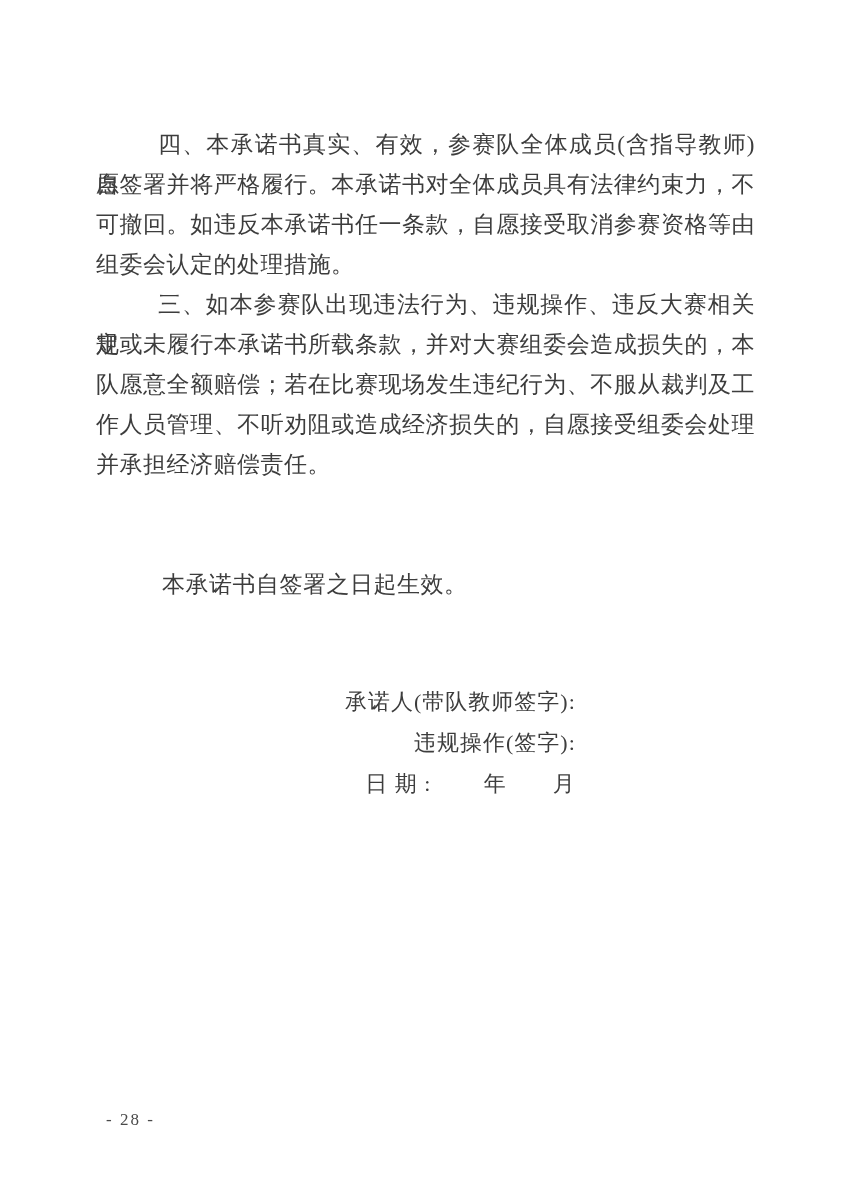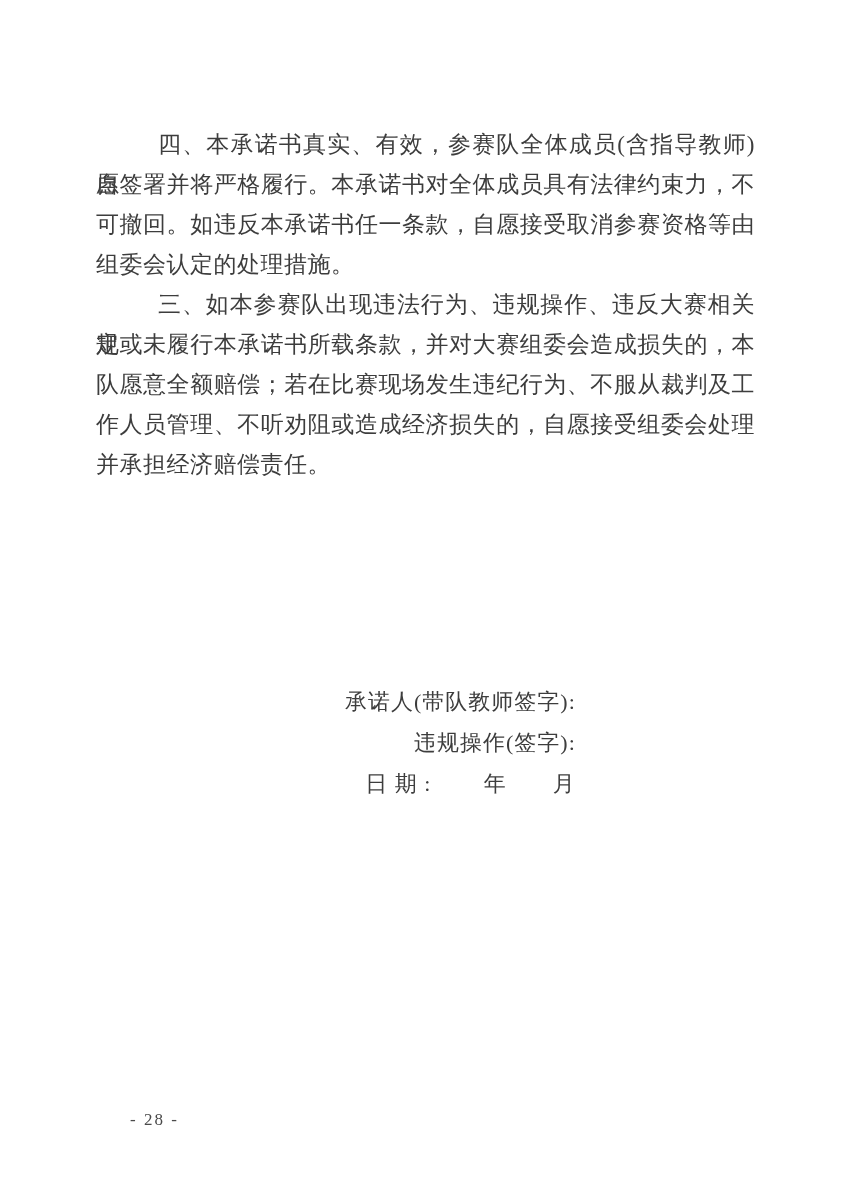--- a/index.html
+++ b/index.html
@@ -76,21 +76,20 @@
 
   
   .page-number {
     position: absolute;
     left: 106px;
     top: 1110px;
     font-size: 17px;
     letter-spacing: 2px;
     color: #4a4a4a;
     white-space: pre;
-    margin-left: 24px;
   }
 </style>
 </head>
 <body>
 
 <div class="page">
 
   <div class="body-text">
 
     <div>
@@ -103,20 +102,21 @@
     <div>
       <span class="tline just indent">三、如本参赛队出现违法行为、违规操作、违反大赛相关规</span>
       <span class="tline just">定或未履行本承诺书所载条款，并对大赛组委会造成损失的，本</span>
       <span class="tline just">队愿意全额赔偿；若在比赛现场发生违纪行为、不服从裁判及工</span>
       <span class="tline just">作人员管理、不听劝阻或造成经济损失的，自愿接受组委会处理</span>
       <span class="tline left">并承担经济赔偿责任。</span>
     </div>
 
   </div>
 
+  <div class="effective-line">本承诺书自签署之日起生效。</div>
 
   <div class="signature-block">
     <span class="sig-line">承诺人(带队教师签字):</span>
     <span class="sig-line">违规操作(签字):</span>
     <span class="sig-line">日 期 :　　 年　　月</span>
   </div>
 
   <div class="page-number">- 28 -</div>
 
 </div>

